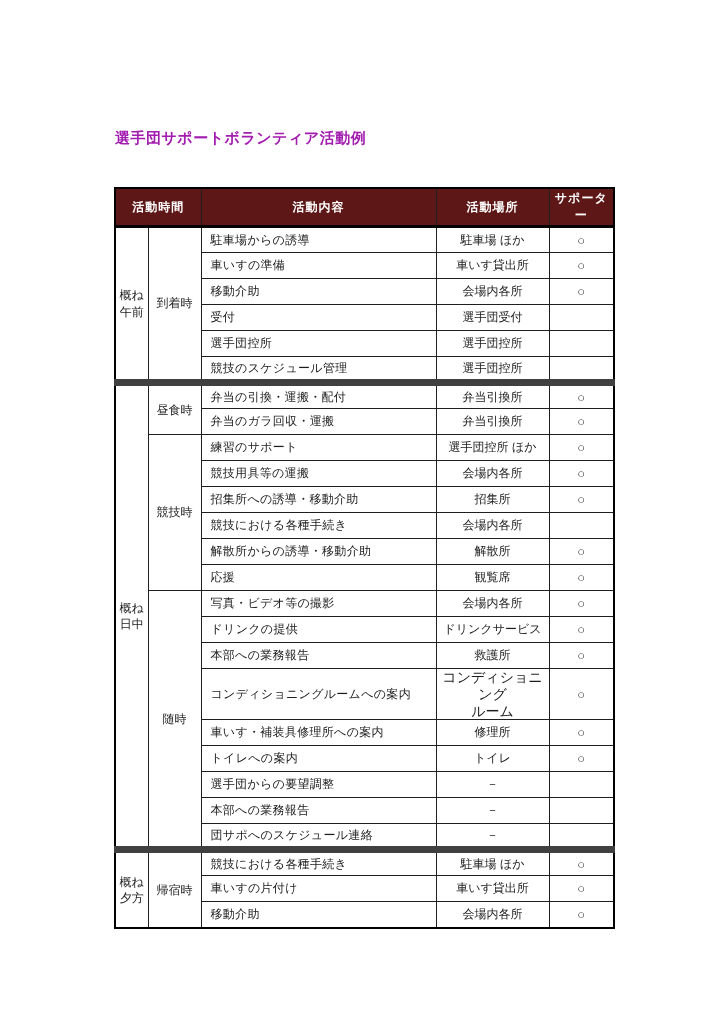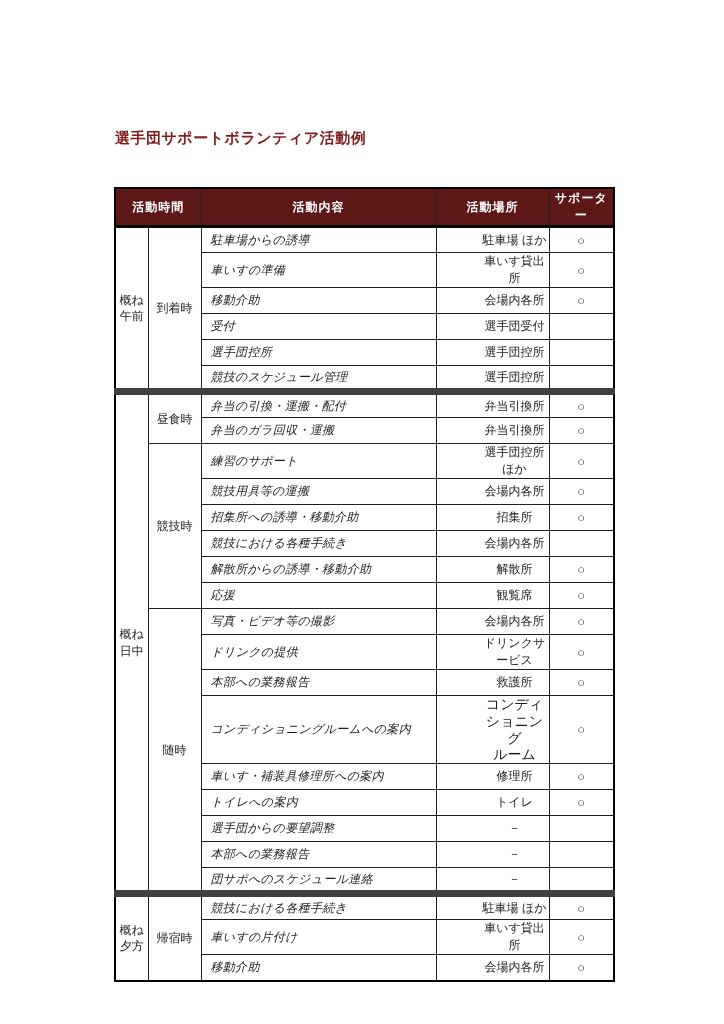--- a/index.html
+++ b/index.html
@@ -15,21 +15,21 @@
     height: 1024px;
     background: #ffffff;
     overflow: hidden;
   }
   .doc-title {
     position: absolute;
     left: 115px;
     top: 129px;
     font-size: 15px;
     font-weight: bold;
-    color: #7f1d1d;
+    color: #a21caf;
     letter-spacing: 0.5px;
     white-space: nowrap;
   }
   table.activity-table {
     position: absolute;
     left: 114px;
     top: 163px;
     width: 499px;
     border-collapse: collapse;
     table-layout: fixed;
@@ -60,26 +60,24 @@
   }
   td.period-cell, td.phase-cell {
     text-align: center;
     white-space: pre-line;
     line-height: 1.35;
   }
   td.content-cell {
     text-align: left;
     padding-left: 9px;
     letter-spacing: 0.3px;
-    font-style: italic;
   }
   td.place-cell {
     text-align: center;
     white-space: pre-line;
-    padding-left: 44px;
   }
   td.place-cell.small-place {
     font-size: 14px;
     line-height: 1.2;
   }
   td.supporter-cell {
     text-align: center;
     font-size: 13px;
   }
   tr.thick td {

